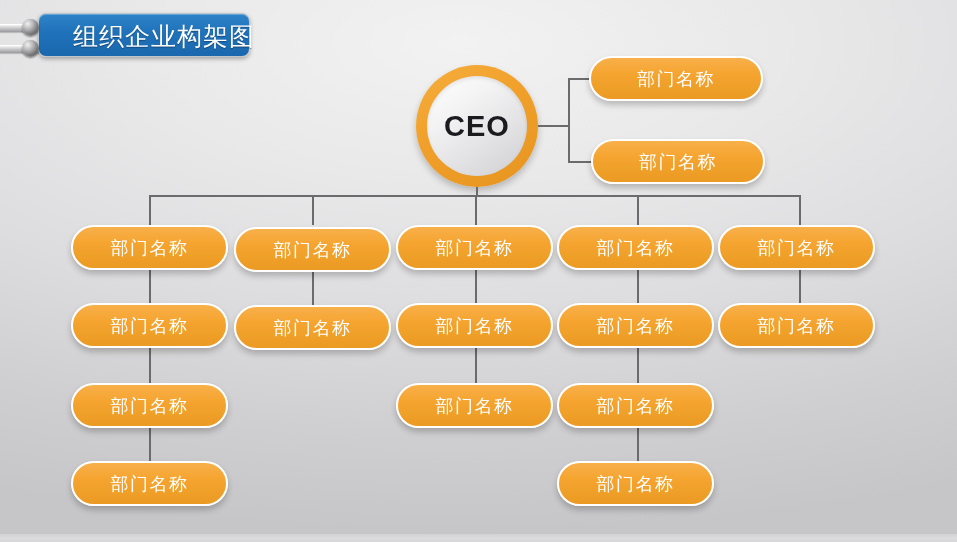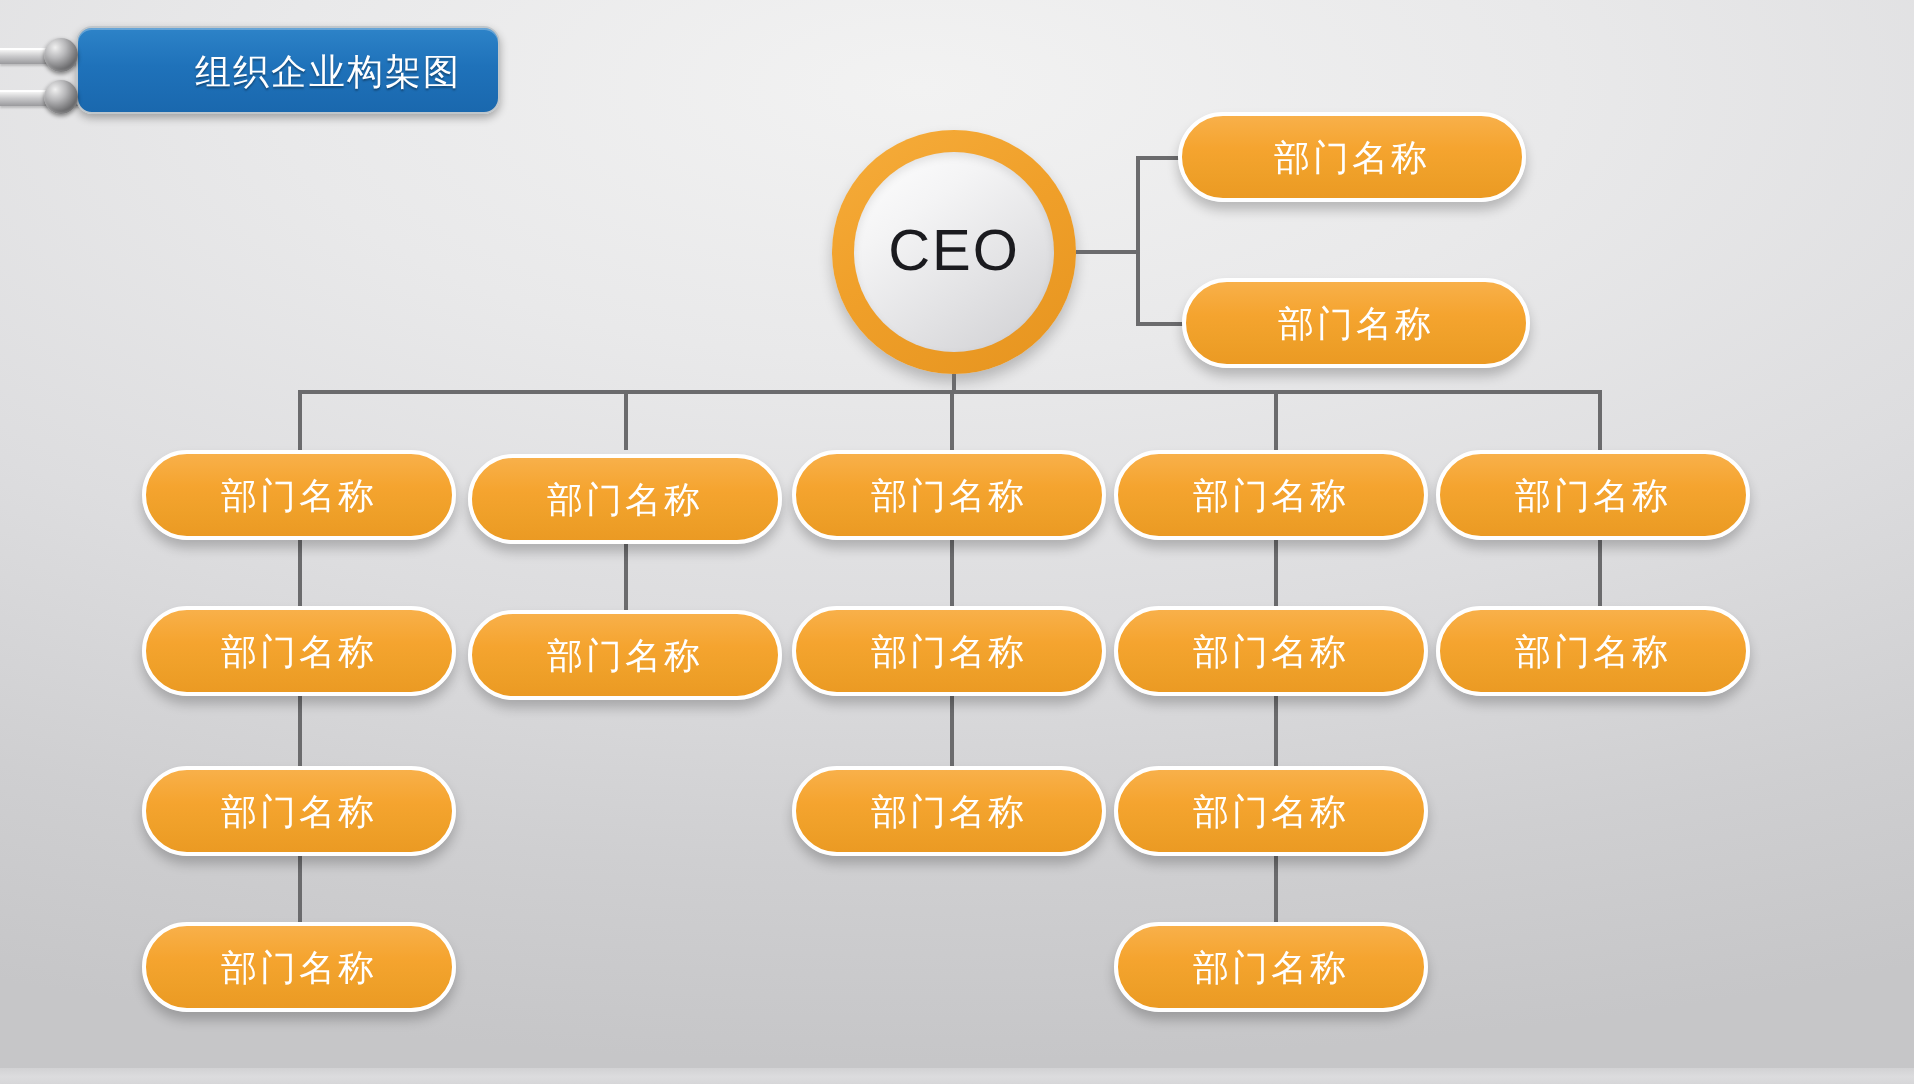--- a/index.html
+++ b/index.html
@@ -50,21 +50,21 @@
     left: 0;
     top: 0;
     width: 212px;
     height: 44px;
     display: flex;
     align-items: center;
     justify-content: center;
     padding-left: 38px;
     box-sizing: border-box;
     color: #ffffff;
-    font-size: 18px;
+    font-size: 25px;
     letter-spacing: 1px;
     text-shadow: 0 1px 1px rgba(0,0,0,0.35);
     white-space: nowrap;
   }
 
   .binder-line {
     position: absolute;
     left: 0;
     width: 86px;
     height: 7px;
@@ -104,20 +104,21 @@
     left: 11px;
     top: 11px;
     width: 100px;
     height: 100px;
     border-radius: 50%;
     background: linear-gradient(145deg, #ffffff 0%, #f4f4f5 30%, #e2e2e4 65%, #cfcfd2 100%);
     box-shadow: inset 0 2px 4px rgba(0,0,0,0.10);
     display: flex;
     align-items: center;
     justify-content: center;
+    font-weight: bold;
   }
   #ceo-label {
     font-size: 29px;
     color: #1b1b1f;
     letter-spacing: 1px;
   }
 
   
   .dept-box {
     position: absolute;

